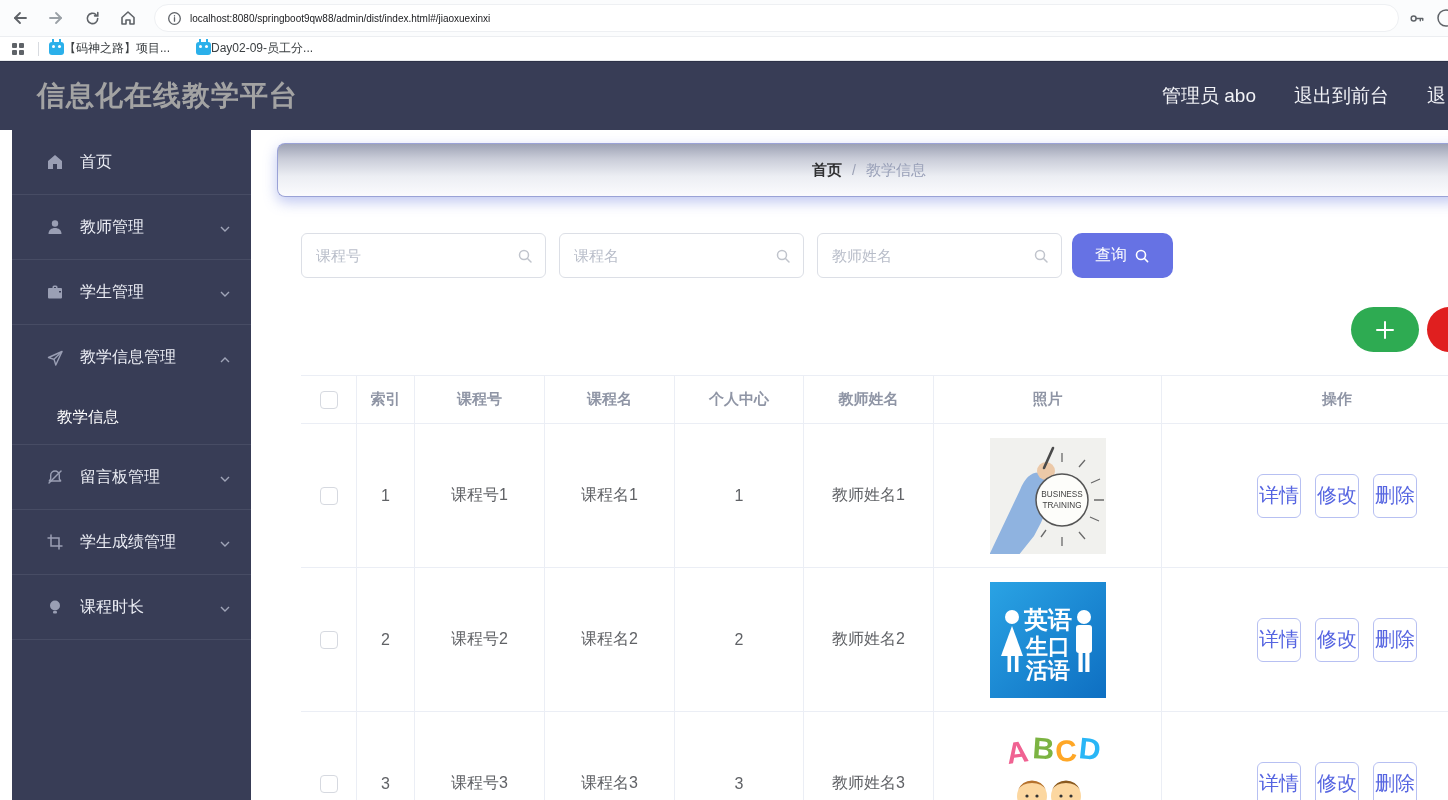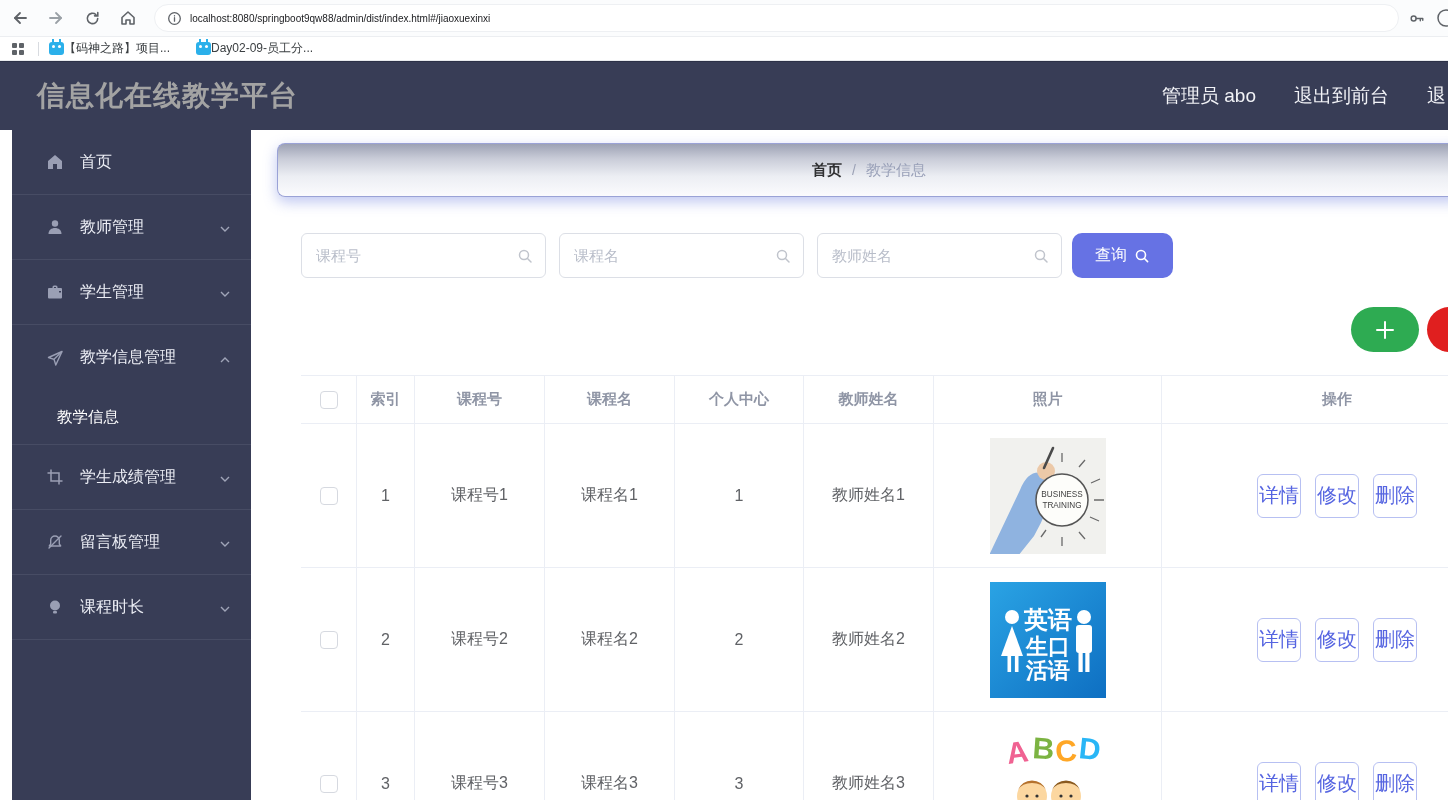--- a/index.html
+++ b/index.html
@@ -240,41 +240,41 @@
             </svg>
         </span>
       </div>
 
       <div class="submenu-item">
         <span class="smi-label">教学信息</span>
       </div>
 
       <div class="menu-item">
         <span class="mi-icon">
+          <svg width="18" height="18" viewBox="0 0 18 18" fill="none" stroke="currentColor" stroke-width="1.4" stroke-linejoin="round">
+              <path d="M9 3a4.3 4.3 0 0 1 4.3 4.3V11l1.4 2H3.3l1.4-2V7.3A4.3 4.3 0 0 1 9 3z"></path>
+              <path d="M3 15L15 3" stroke-linecap="round"></path>
+            </svg>
+        </span>
+        <span class="mi-label">留言板管理</span>
+        <span class="chev">
+          <svg width="12" height="12" viewBox="0 0 12 12" fill="none" stroke="currentColor" stroke-width="1.4">
+              <path d="M2 4l4 4 4-4"></path>
+            </svg>
+        </span>
+      </div>
+
+      <div class="menu-item">
+        <span class="mi-icon">
           <svg width="18" height="18" viewBox="0 0 18 18" fill="none" stroke="currentColor" stroke-width="1.5">
               <path d="M5 1.5V13h11.5"></path>
               <path d="M1.5 5H13v11.5"></path>
             </svg>
         </span>
         <span class="mi-label">学生成绩管理</span>
-        <span class="chev">
-          <svg width="12" height="12" viewBox="0 0 12 12" fill="none" stroke="currentColor" stroke-width="1.4">
-              <path d="M2 4l4 4 4-4"></path>
-            </svg>
-        </span>
-      </div>
-
-      <div class="menu-item">
-        <span class="mi-icon">
-          <svg width="18" height="18" viewBox="0 0 18 18" fill="none" stroke="currentColor" stroke-width="1.4" stroke-linejoin="round">
-              <path d="M9 3a4.3 4.3 0 0 1 4.3 4.3V11l1.4 2H3.3l1.4-2V7.3A4.3 4.3 0 0 1 9 3z"></path>
-              <path d="M3 15L15 3" stroke-linecap="round"></path>
-            </svg>
-        </span>
-        <span class="mi-label">留言板管理</span>
         <span class="chev">
           <svg width="12" height="12" viewBox="0 0 12 12" fill="none" stroke="currentColor" stroke-width="1.4">
               <path d="M2 4l4 4 4-4"></path>
             </svg>
         </span>
       </div>
 
       <div class="menu-item">
         <span class="mi-icon">
           <svg width="18" height="18" viewBox="0 0 18 18" fill="currentColor">

